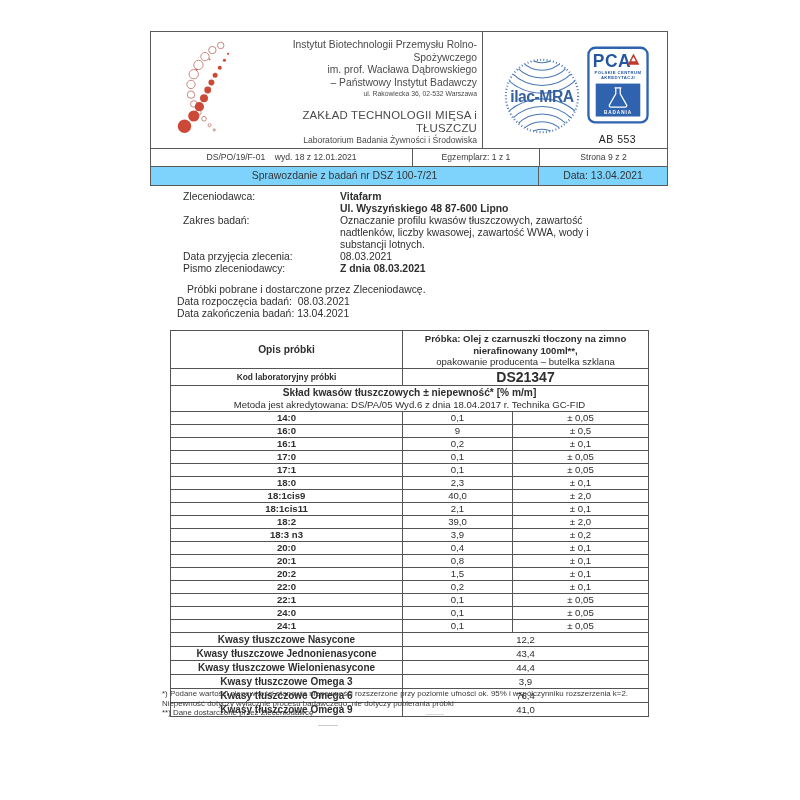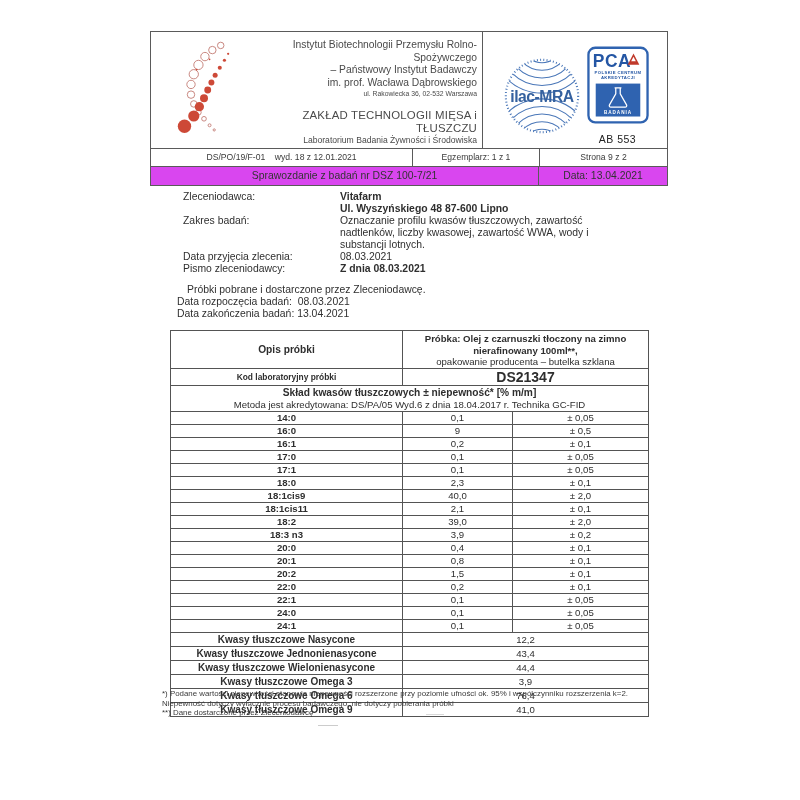--- a/index.html
+++ b/index.html
@@ -26,21 +26,21 @@
   .ab-number{font-size:10.5px;color:#222;margin-top:3px;letter-spacing:.5px;}
 
   
   .row-b{position:absolute;left:150px;top:148px;width:516px;height:17px;display:flex;
          border:1px solid #5a5a5a;background:#fff;}
   .row-b .cell{font-size:8.6px;line-height:17px;text-align:center;color:#3a3a3a;}
   .rb1{width:261px;}
   .rb2{width:126px;border-left:1px solid #5a5a5a;}
   .rb3{flex:1;border-left:1px solid #5a5a5a;}
   .row-c{position:absolute;left:150px;top:166px;width:516px;height:18px;display:flex;
-         border:1px solid #5a5a5a;background:#d946ef;}
+         border:1px solid #5a5a5a;background:#7dd3fc;}
   .row-c .cell{font-size:10.4px;line-height:18px;text-align:center;color:#333;}
   .rc1{width:387px;}
   .rc2{flex:1;border-left:1px solid #5a5a5a;}
 
   
   .client-section{position:absolute;left:183px;top:191px;width:470px;}
   .meta-row{display:flex;font-size:10.4px;line-height:12px;}
   .meta-label{width:157px;flex:none;}
   .meta-value{max-width:285px;}
   .samples-note{position:absolute;left:187px;top:284px;font-size:10.4px;}
@@ -110,22 +110,22 @@
             <circle cx="39" cy="74" r="5"></circle>
           <circle cx="33" cy="84" r="6"></circle>
             <circle cx="23" cy="95" r="7.2"></circle>
           <circle cx="50" cy="23" r="0.9"></circle>
             <circle cx="36" cy="34" r="1"></circle>
         </g>
       </svg>
     </div>
     <div class="inst-area">
       <div class="inst-l">Instytut Biotechnologii Przemysłu Rolno-Spożywczego</div>
+      <div class="inst-l">im. prof. Wacława Dąbrowskiego</div>
       <div class="inst-l">– Państwowy Instytut Badawczy</div>
-      <div class="inst-l">im. prof. Wacława Dąbrowskiego</div>
       <div class="inst-small">ul. Rakowiecka 36, 02-532 Warszawa</div>
       <div class="dept">
         <div class="dept-main">ZAKŁAD TECHNOLOGII MIĘSA i TŁUSZCZU</div>
         <div class="dept-sub">Laboratorium Badania Żywności i Środowiska</div>
         <div class="dept-addr">ul. Jubilerska 4, 04-190 Warszawa</div>
         <div class="dept-addr">Tel.: 22 509-70-00, 22 509-70-31</div>
         <div class="dept-addr">Fax 22 610-23-66</div>
       </div>
     </div>
     <div class="accred-area">

